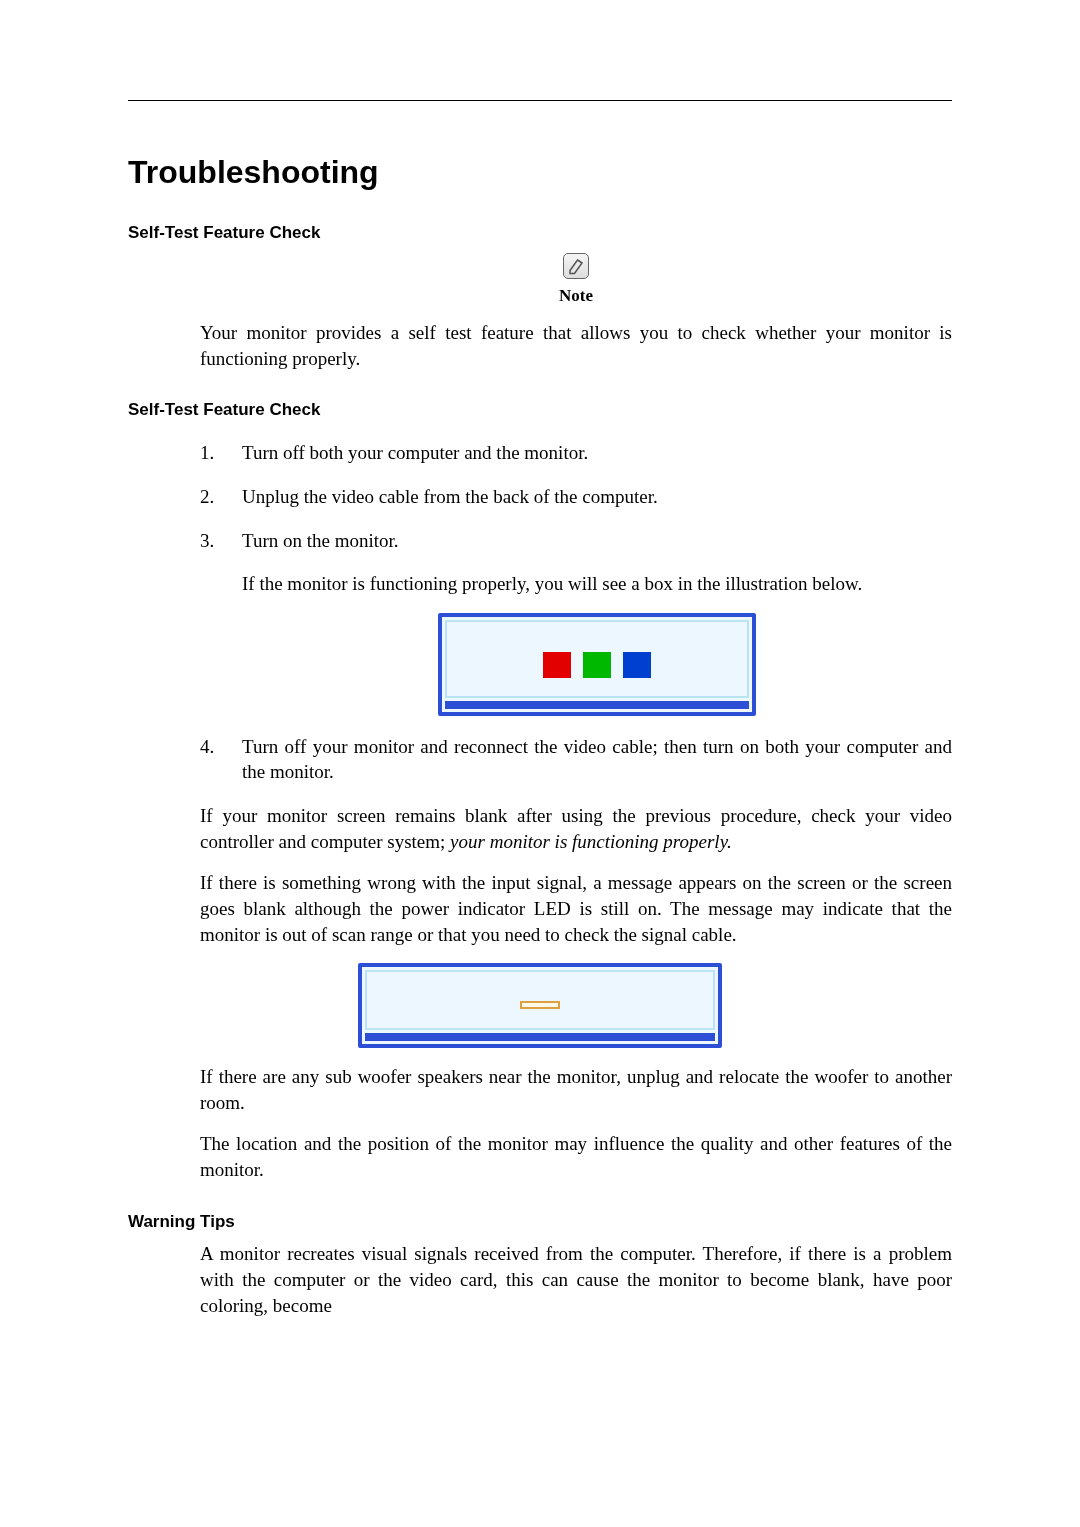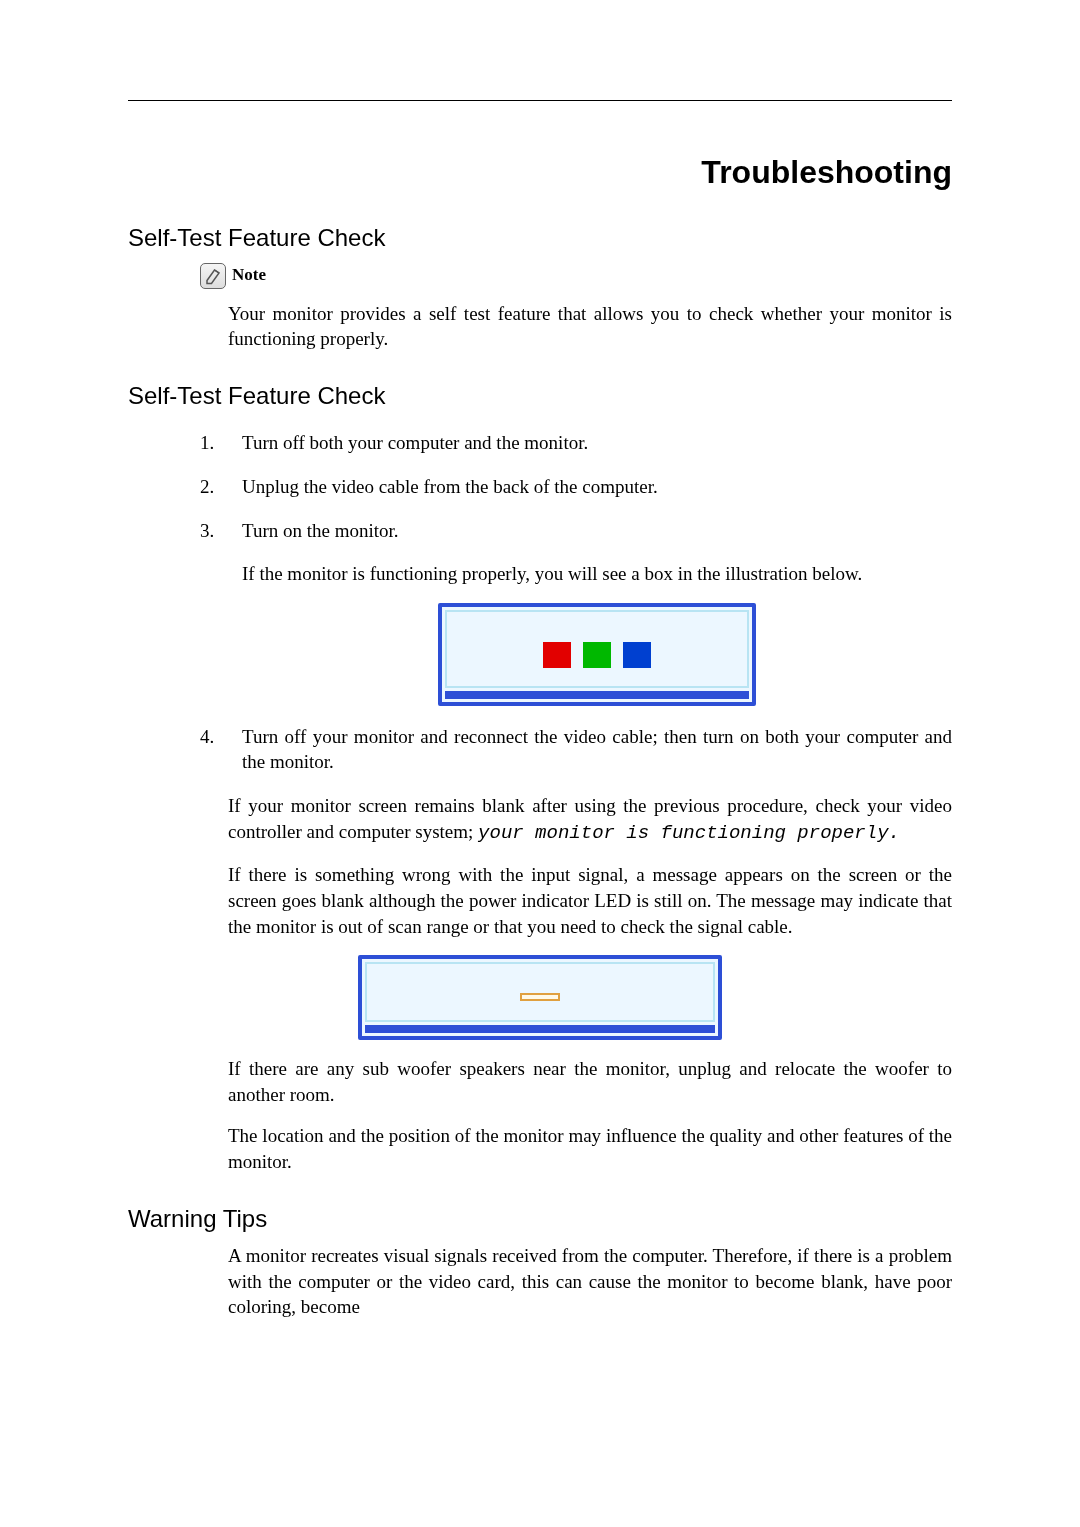--- a/index.html
+++ b/index.html
@@ -21,57 +21,57 @@
     }
     .top-rule {
       border-top: 1px solid #000;
       margin-bottom: 50px;
     }
     h1 {
       font-family: Arial, Helvetica, sans-serif;
       font-size: 32px;
       font-weight: bold;
       margin-bottom: 24px;
-      text-align: right;
     }
     h2 {
       font-family: Arial, Helvetica, sans-serif;
-      font-size: 24px;
-      font-weight: normal;
+      font-size: 17px;
+      font-weight: bold;
       margin-top: 28px;
       margin-bottom: 8px;
     }
     .note-row {
       display: flex;
       align-items: center;
       gap: 6px;
       margin-left: 72px;
       margin-bottom: 12px;
       margin-top: 2px;
+      flex-direction: column;
     }
     .note-icon {
       width: 26px;
       height: 26px;
       border: 1px solid #666;
       border-radius: 5px;
       display: flex;
       align-items: center;
       justify-content: center;
       background: linear-gradient(#f5f5f5, #ddd);
     }
     .note-icon svg {
       width: 18px;
       height: 18px;
     }
     .note-label {
       font-size: 17px;
       font-weight: bold;
     }
     .body-indent {
-      margin-left: 100px;
+      margin-left: 72px;
       text-align: justify;
     }
     .para {
       margin-bottom: 16px;
     }
     ol.steps {
       margin-left: 72px;
       list-style: none;
       counter-reset: step;
     }
@@ -87,21 +87,20 @@
       position: absolute;
       left: 0;
       top: 0;
     }
     .step-sub {
       margin-top: 18px;
       text-align: justify;
     }
     .italic {
       font-style: italic;
-      font-family: Liberation Mono, monospace;
     }
     .osd-wrap {
       display: flex;
       justify-content: center;
       margin: 16px 0 16px 0;
     }
     .osd {
       border: 4px solid #2d4fd6;
       border-radius: 2px;
       background: #ecf7ff;

